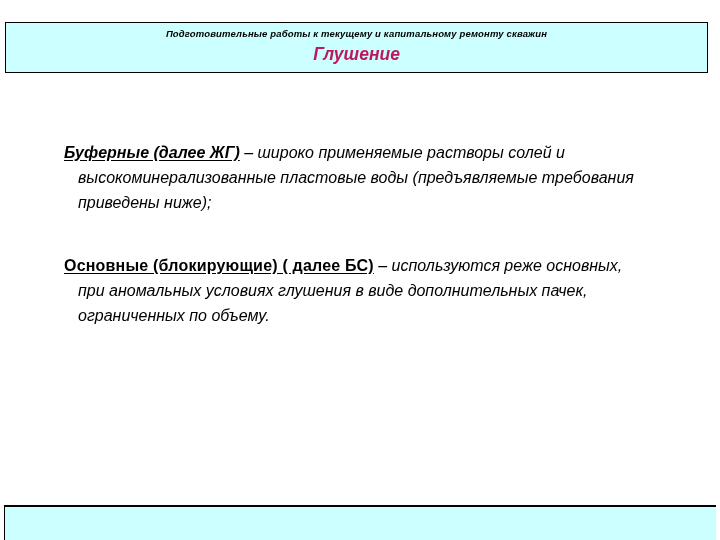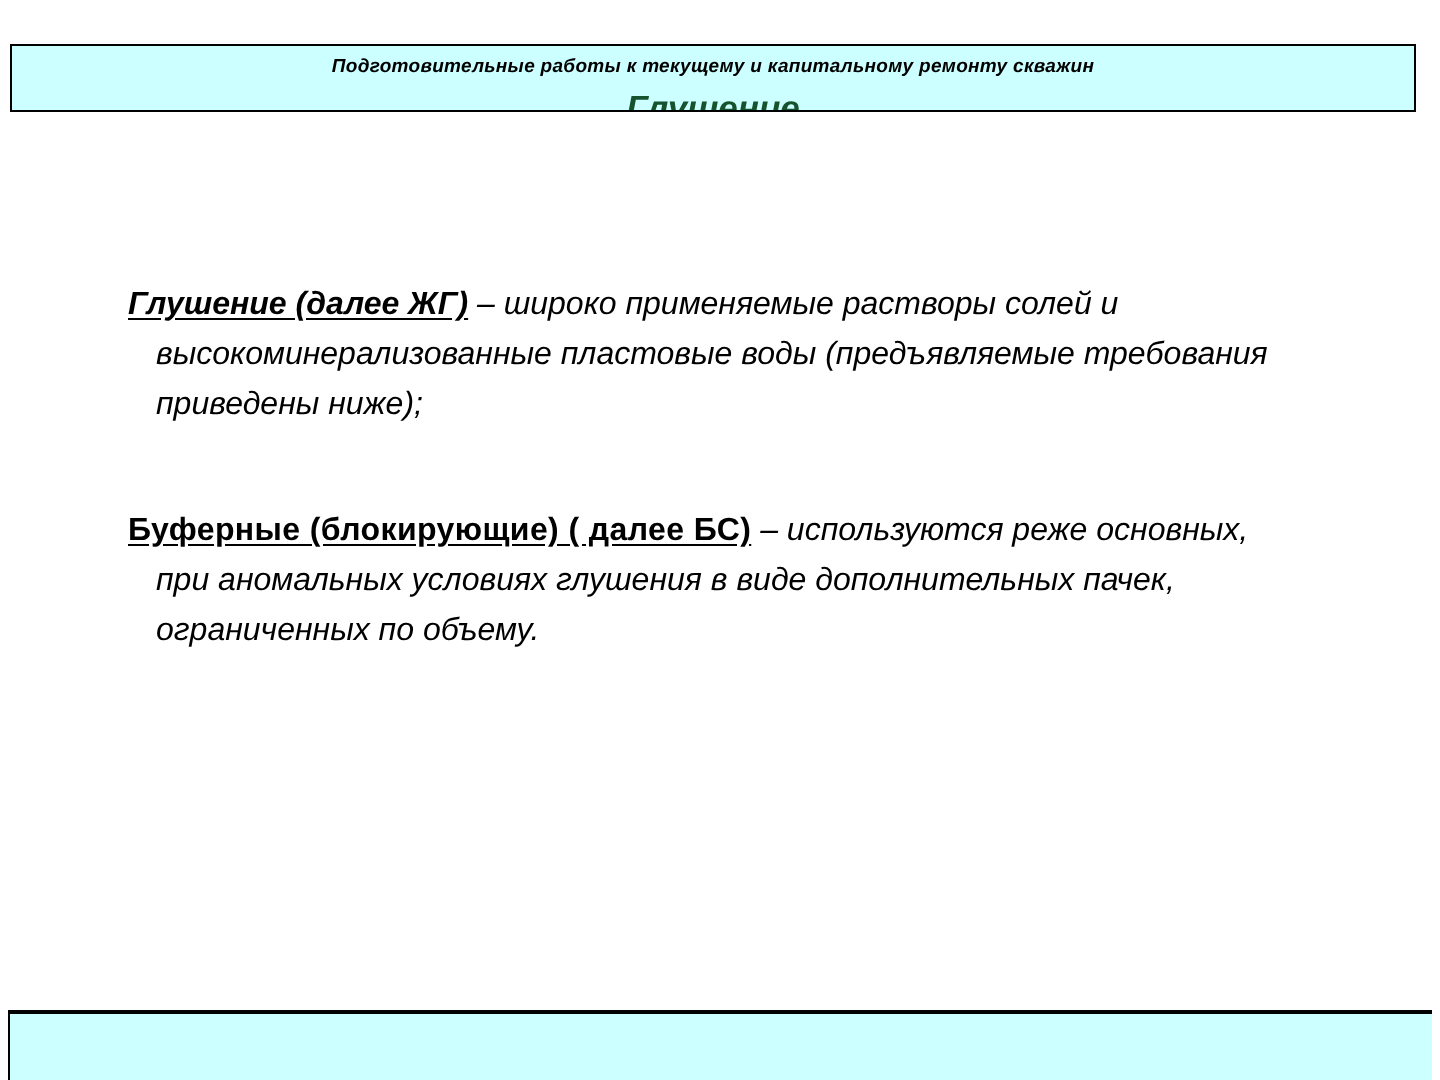--- a/index.html
+++ b/index.html
@@ -23,21 +23,21 @@
     height: 540px;
     background: #ffffff;
   }
 
   
   .header-box {
     position: absolute;
     left: 5px;
     top: 22px;
     width: 703px;
-    height: 34px;
+    height: 51px;
     box-sizing: border-box;
     background: #ccffff;
     border: 1.4px solid #000000;
     overflow: hidden;
   }
   .header-title {
     position: absolute;
     left: 0;
     right: 0;
     top: 5px;
@@ -52,21 +52,21 @@
   }
   .header-subtitle {
     position: absolute;
     left: 0;
     right: 0;
     top: 20px;
     text-align: center;
     font-style: italic;
     font-weight: bold;
     font-size: 17.5px;
-    color: #14532d;
+    color: #be185d;
     line-height: 22px;
     white-space: nowrap;
   }
 
   
   .body-area {
     position: absolute;
     left: 56px;
     top: 140px;
     width: 600px;
@@ -133,25 +133,25 @@
 
   <div class="header-box">
     <div class="header-title">Подготовительные работы к текущему и капитальному ремонту скважин</div>
     <div class="header-subtitle">Глушение</div>
   </div>
 
   <div class="body-area">
 
 
     <p class="para first">
-      <span class="term-italic">Глушение (далее ЖГ)</span><span> – широко применяемые растворы солей и высокоминерализованные пластовые воды (предъявляемые требования приведены ниже);</span>
+      <span class="term-italic">Буферные (далее ЖГ)</span><span> – широко применяемые растворы солей и высокоминерализованные пластовые воды (предъявляемые требования приведены ниже);</span>
     </p>
 
     <p class="para second">
-      <span class="term-upright">Буферные (блокирующие) ( далее БС)</span><span> – используются реже основных, при аномальных условиях глушения в виде дополнительных пачек, ограниченных по объему.</span>
+      <span class="term-upright">Основные (блокирующие) ( далее БС)</span><span> – используются реже основных, при аномальных условиях глушения в виде дополнительных пачек, ограниченных по объему.</span>
     </p>
 
   </div>
 
   <div class="footer-bar">
     <span></span>
   </div>
 
 </div>
 

